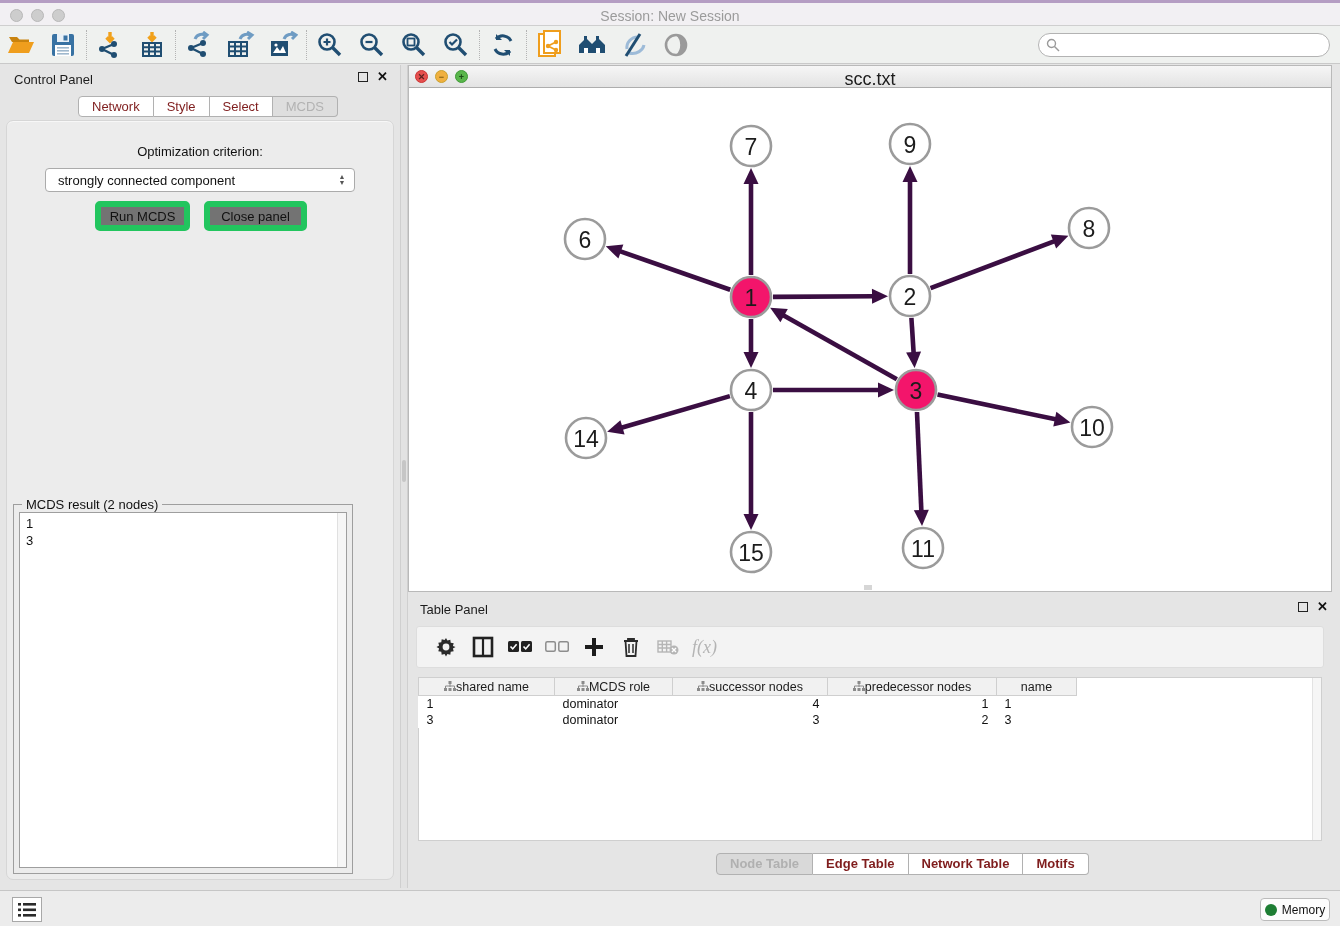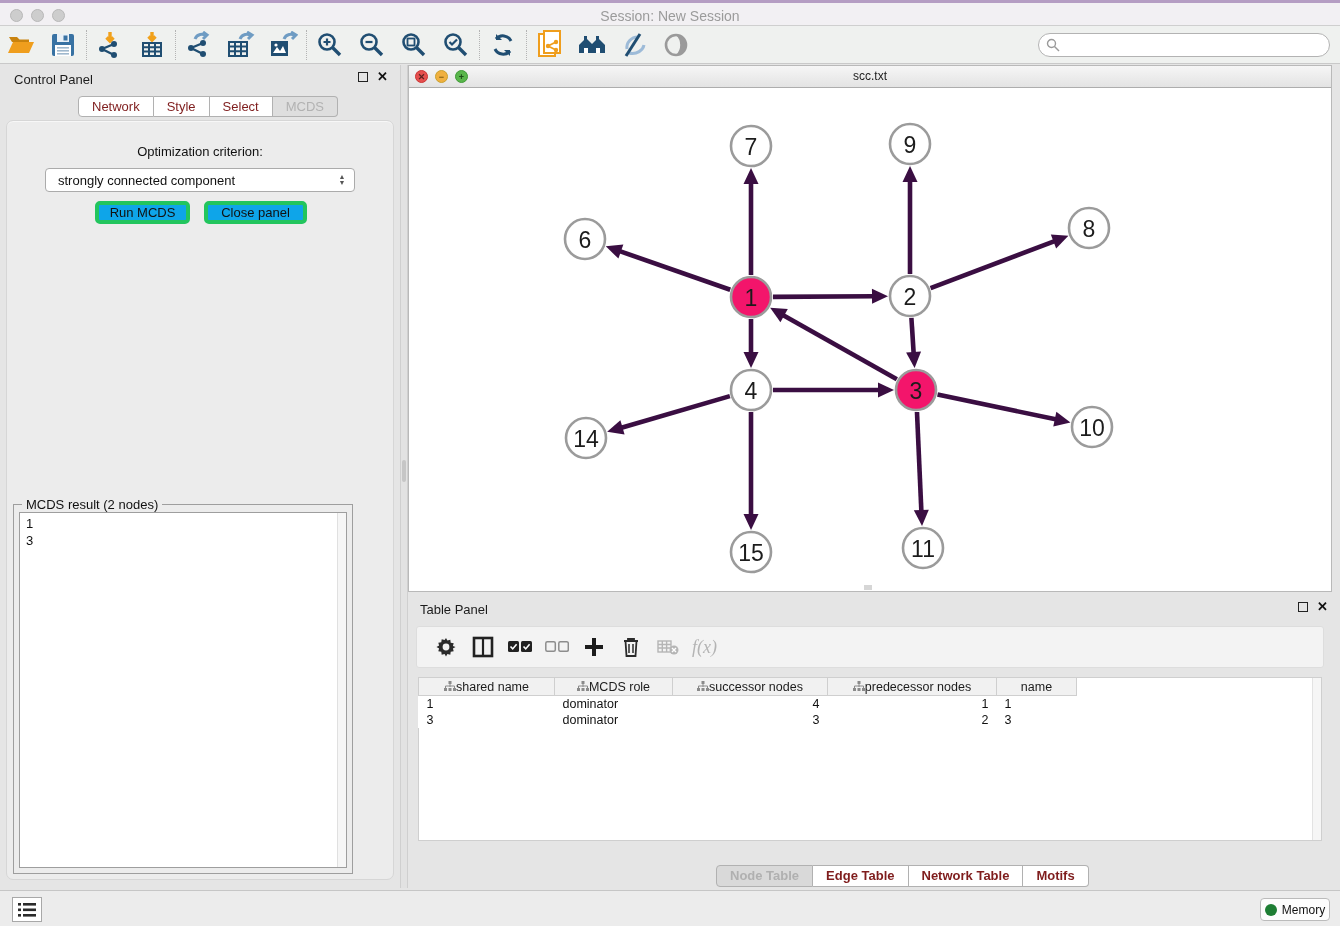--- a/index.html
+++ b/index.html
@@ -42,21 +42,21 @@
   .cp-inner { position:absolute; left:6px; top:55px; width:388px; height:760px;
     background:#ececec; border:1px solid #d6d6d6; border-radius:7px;
     box-shadow:inset 0 1px 0 #f7f7f7; }
   .opt-label { position:absolute; left:0; right:0; top:23px; text-align:center; font-size:13px; color:#111; }
   .dropdown { position:absolute; left:38px; top:47px; width:310px; height:24px; background:#fff;
     border:1px solid #ababab; border-radius:4px; font-size:13px; color:#111;
     display:flex; align-items:center; padding-left:12px; }
   .dd-stepper { position:absolute; right:6px; top:2px; width:12px; height:18px;
     display:flex; flex-direction:column; align-items:center; justify-content:center; color:#555; }
   .dd-stepper span { font-size:7px; line-height:6px; }
-  .cp-btn { position:absolute; height:23px; background:#0ea5e9; border:4px solid #22c55e; border-radius:5px;
+  .cp-btn { position:absolute; height:30px; background:#737373; border:6px solid #22c55e; border-radius:5px;
     font-size:13px; color:#111; display:flex; align-items:center; justify-content:center; }
   .btn-run { left:88px; top:80px; width:95px; }
   .btn-close { left:197px; top:80px; width:103px; }
 
   .groupbox { position:absolute; left:6px; top:383px; width:340px; height:370px;
     border:1px solid #9e9e9e; }
   .groupbox-label { position:absolute; left:8px; top:-8px; background:#ececec; padding:0 4px;
     font-size:13px; color:#111; }
   .result-area { position:absolute; left:5px; top:7px; right:5px; bottom:5px; background:#fff;
     border:1px solid #9e9e9e; font-size:13px; color:#111; padding:2px 0 0 6px; line-height:17px; }
@@ -71,21 +71,21 @@
   .net-window { position:absolute; left:408px; top:65px; width:924px; height:527px;
     border:1px solid #b9b9b9; background:#fff; }
   .net-titlebar { position:relative; height:22px; background:linear-gradient(#f6f6f6,#e3e3e3);
     border-bottom:1px solid #adadad; }
   .traffic { position:absolute; left:6px; top:4px; display:flex; gap:7px; }
   .tl { width:13px; height:13px; border-radius:50%; font-size:9px; font-weight:bold;
     display:flex; align-items:center; justify-content:center; color:#5d2121; }
   .tl.red { background:#e5504f; border:1px solid #c33; }
   .tl.yellow { background:#f0b03f; border:1px solid #caa12d; color:#7a5a10; }
   .tl.green { background:#59b64b; border:1px solid #3f9a36; color:#1d4d18; }
-  .net-title { position:absolute; left:0; right:0; top:3px; text-align:center; font-size:12px; color:#1c1c1c; }
+  .net-title { position:absolute; left:0; right:0; top:3px; text-align:center; font-size:18px; color:#1c1c1c; }
   .net-canvas { position:relative; width:922px; height:503px; background:#fff; }
   .node-label { font-size:23px; fill:#1c1c1c; font-family:"Liberation Sans",sans-serif; }
   .canvas-handle { position:absolute; left:455px; bottom:1px; width:8px; height:5px; background:#d6d6d6; }
 
   
   .table-panel { position:absolute; left:408px; top:596px; width:932px; height:294px; background:#e5e5e5; }
   .tp-head { position:relative; height:26px; }
   .tp-head .ph-title { position:absolute; left:12px; top:6px; font-size:13px; color:#1c1c1c; }
   .tp-toolbar { position:absolute; left:8px; top:30px; width:908px; height:42px; background:#f3f3f3;
     border:1px solid #ddd; border-radius:3px; display:flex; align-items:center; padding-left:10px; gap:0; }
@@ -95,21 +95,21 @@
   table.datatable { position:absolute; left:10px; top:81px; border-collapse:collapse; table-layout:fixed;
     font-size:12.5px; background:#fff; }
   table.datatable th { height:18px; background:#f1f1f1; border:1px solid #cfcfcf;
     font-weight:normal; color:#1c1c1c; text-align:center; overflow:hidden; white-space:nowrap; }
   table.datatable th .thwrap { display:flex; align-items:center; justify-content:center; gap:0; }
   table.datatable td { height:16px; padding:0 8px; color:#111; overflow:hidden; white-space:nowrap; background:#fff; }
   .table-white { position:absolute; left:10px; top:81px; width:904px; height:164px; background:#fff;
     border:1px solid #cfcfcf; }
   .table-vscroll { position:absolute; right:0px; top:0px; bottom:0; width:9px; background:#f6f6f6; border-left:1px solid #e3e3e3; }
 
-  .tp-tabs { left:285px; top:269px;padding-left:23px; }
+  .tp-tabs { left:285px; top:257px;padding-left:23px; }
   .tp-tabs .seg-tab { font-weight:bold; font-size:13px; height:22px; line-height:20px; }
   .tp-tabs .seg-tab.selected { color:#b0b0b0; background:#d9d9d9; }
 
   
   .statusbar { position:absolute; left:0; bottom:0; width:1340px; height:36px; background:#ececec;
     border-top:1px solid #c6c6c6;padding-left:8px; }
   .list-btn { position:absolute; left:12px; top:6px; width:30px; height:25px; background:#fff;
     border:1px solid #a8a8a8; display:flex; align-items:center; justify-content:center; }
   .memory-btn { position:absolute; right:10px; top:7px; width:70px; height:23px; background:#fdfdfd;
     border:1px solid #bbb; border-radius:4px; display:flex; align-items:center; justify-content:center; gap:5px;

